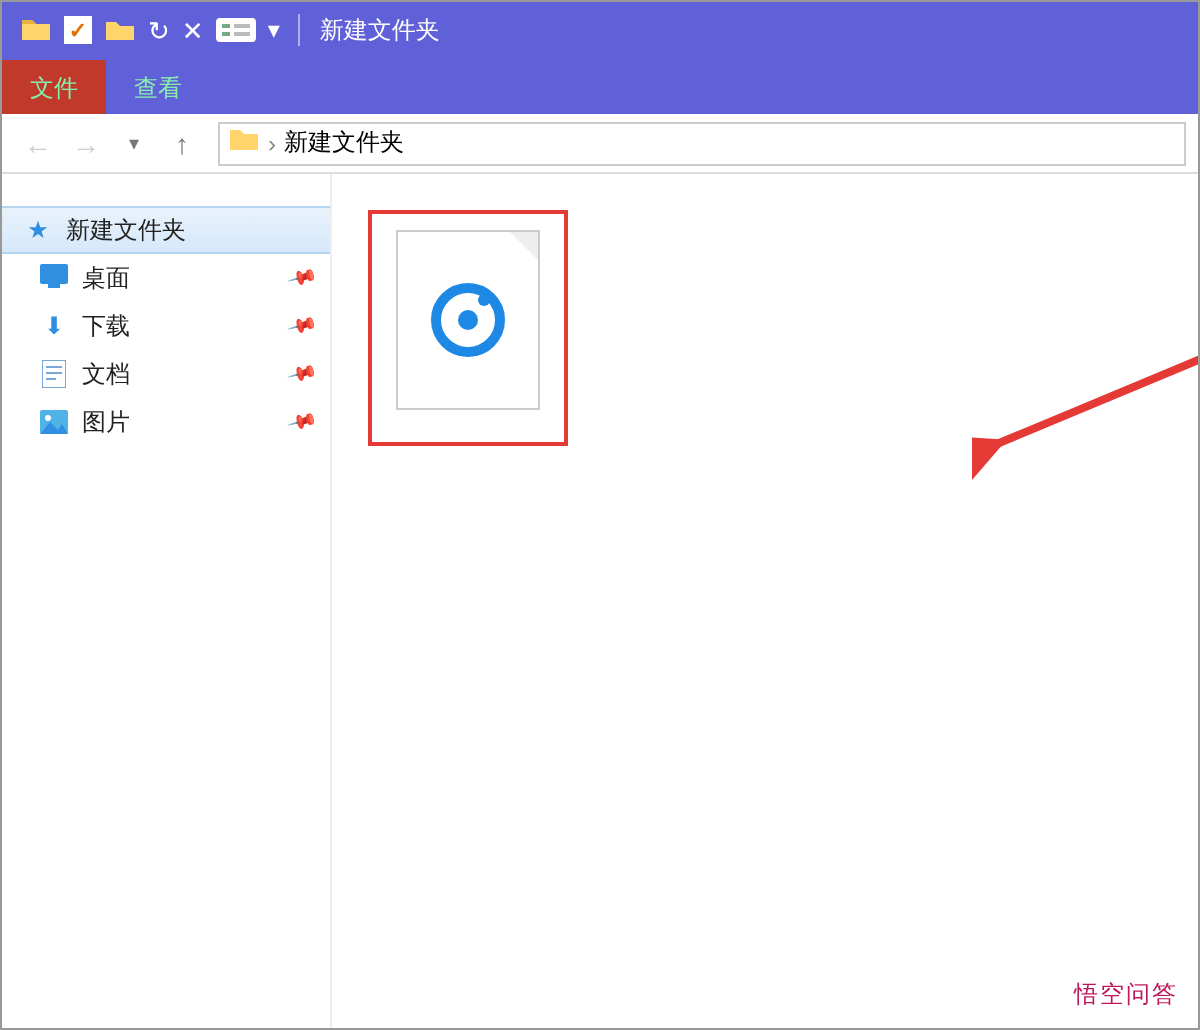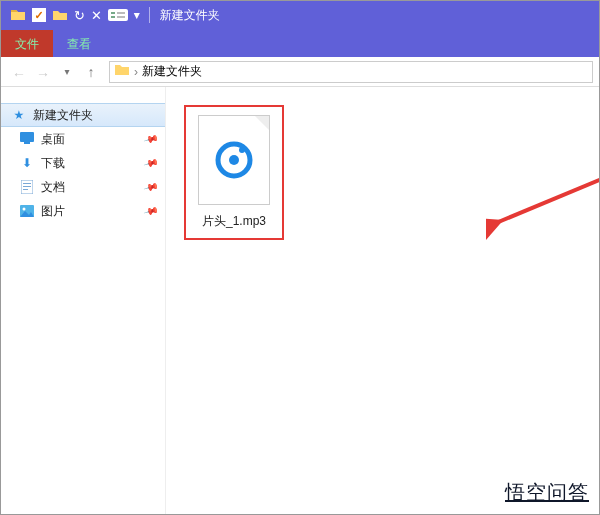--- a/index.html
+++ b/index.html
@@ -117,23 +117,22 @@
     border-top:14px solid #eee;
     border-left:14px solid transparent;
   }
   .arrow {
     position:absolute;
     top:36px; left:320px;
     pointer-events:none;
   }
   .watermark {
     position:absolute; right:10px; bottom:8px;
-    font-size:20px; color:#0f172a; font-weight:500;
+    font-size:12px; color:#be185d; font-weight:500;
     letter-spacing:1px;
-    text-decoration:underline;
   }
 </style>
 </head>
 <body>
 
 <div class="titlebar">
   <span class="tb-icon folder-mini">
     <svg viewBox="0 0 16 16">
         <path fill="#ffd56b" d="M1 3h5l2 2h7v8H1z"></path>
         <path fill="#e6b23a" d="M1 3h5l2 2H1z"></path>
@@ -237,21 +236,20 @@
 
   <div class="content">
     <div class="file-item">
       <div class="file-thumb">
         <svg width="44" height="44" viewBox="0 0 44 44">
           <circle cx="22" cy="22" r="16" fill="none" stroke="#1e88e5" stroke-width="5"></circle>
           <circle cx="22" cy="22" r="5" fill="#1e88e5"></circle>
           <circle cx="30" cy="12" r="3" fill="#1e88e5"></circle>
         </svg>
       </div>
-      <div>片头_1.mp3</div>
     </div>
 
     <svg class="arrow" width="260" height="120">
       <defs>
         <marker id="ah" markerWidth="10" markerHeight="10" refX="2" refY="5" orient="auto">
           <path d="M10 0 L0 5 L10 10 Z" fill="#e53935"></path>
         </marker>
       </defs>
       <line x1="250" y1="0" x2="10" y2="100" stroke="#e53935" stroke-width="4" marker-end="url(#ah)"></line>
     </svg>

